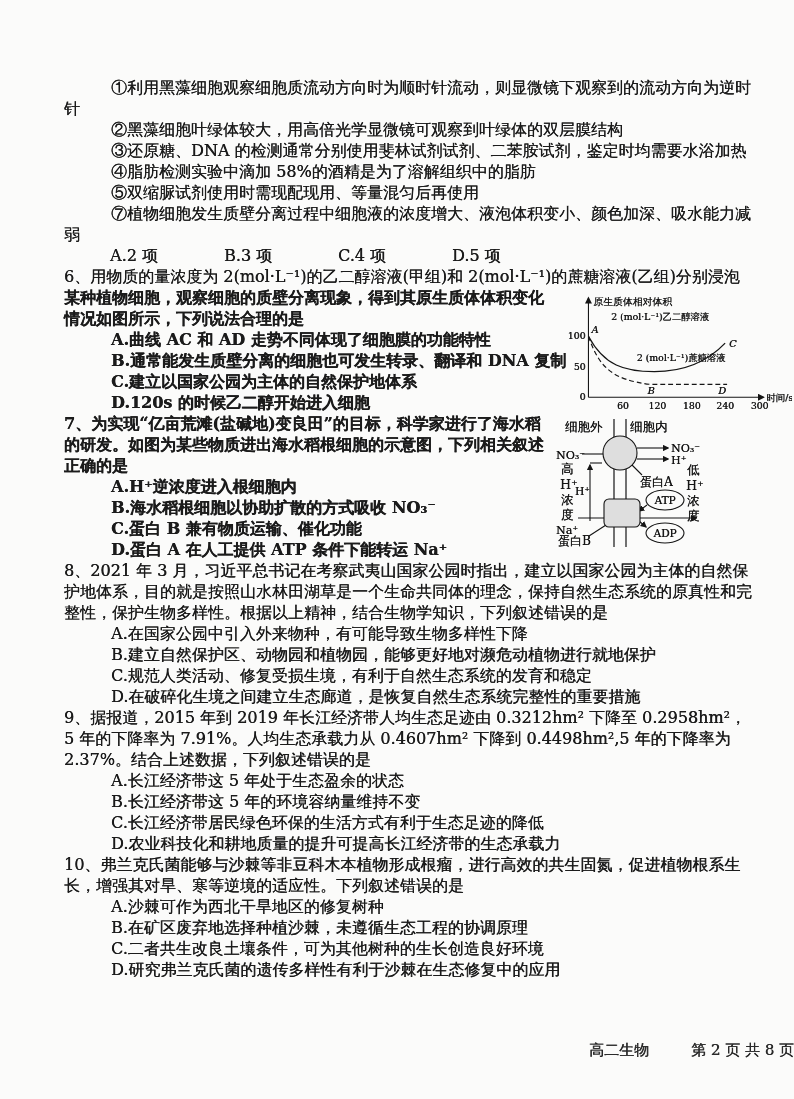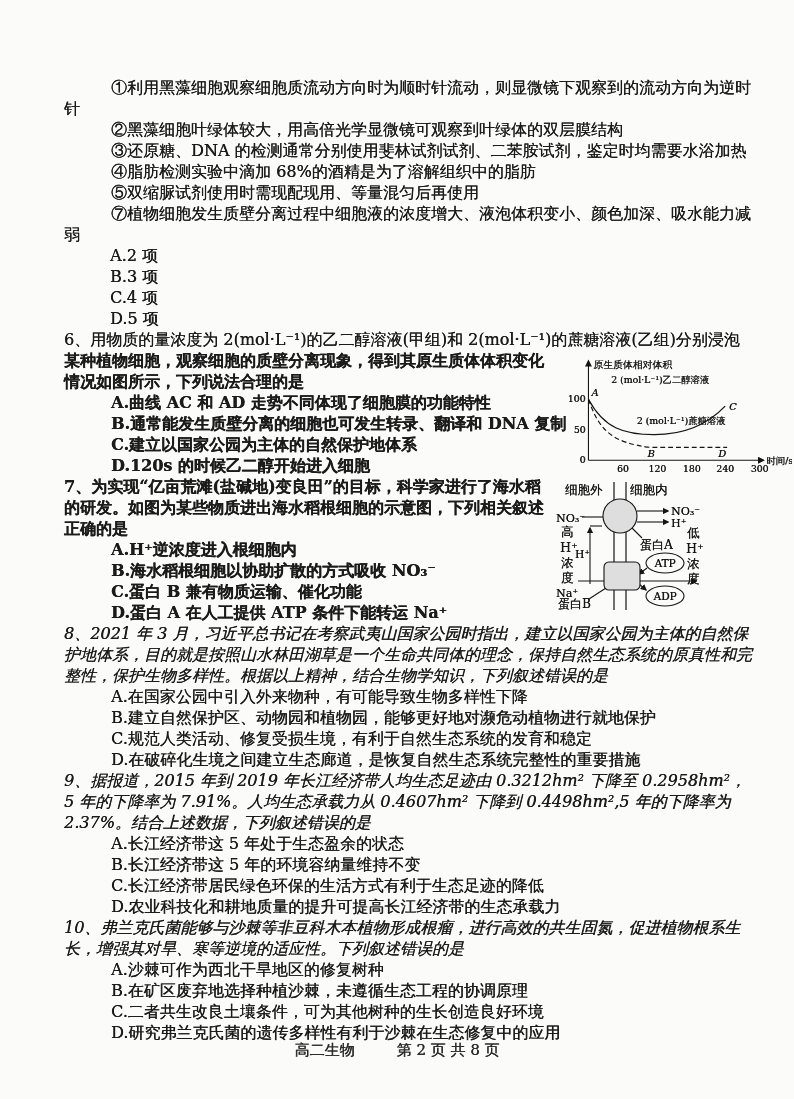--- a/index.html
+++ b/index.html
@@ -6,48 +6,48 @@
   html,body { background:#e8e8e8; }
   .page {
     position:relative; width:794px; height:1099px; margin:0 auto;
     background:#fbfbfa; color:#1b1b1b; overflow:hidden;
     font-family:"DejaVu Serif","Liberation Serif",serif;
     font-size:16px; line-height:21px;
   }
   .content { position:absolute; left:64px; top:77px; width:728px; }
   .text-block { width:692px; }
   .item { text-indent:47px; width:692px; }
-  .opt-row { display:flex; margin-left:46px; width:646px;flex-direction:column; }
+  .opt-row { display:flex; margin-left:46px; width:646px; }
   .opt-row .opt { width:114px; }
   .opt-line { padding-left:47px; width:692px; }
-  .stem { width:692px;font-style:italic; }
+  .stem { width:692px; }
   .q-row { display:flex; align-items:flex-start; width:728px; }
   .col-left { width:492px;font-weight:bold; }
   .fig { width:236px; }
   .fig svg { display:block; }
   svg text { fill:#151515; }
   .footer {
     position:absolute; left:0; top:1040px; width:100%;
-    text-align:center; font-size:15px; color:#2a2a2a;
+    text-align:right; font-size:15px; color:#2a2a2a;
   }
   .footer .course { margin-right:42px; }
   
   .content, .footer { text-shadow:0.35px 0 0 currentColor; }
 </style>
 </head>
 <body>
 
 <div class="page">
   <div class="content">
 
     <div>
       <p class="item">①利用黑藻细胞观察细胞质流动方向时为顺时针流动，则显微镜下观察到的流动方向为逆时针</p>
       <p class="item">②黑藻细胞叶绿体较大，用高倍光学显微镜可观察到叶绿体的双层膜结构</p>
       <p class="item">③还原糖、DNA 的检测通常分别使用斐林试剂试剂、二苯胺试剂，鉴定时均需要水浴加热</p>
-      <p class="item">④脂肪检测实验中滴加 68%的酒精是为了溶解组织中的脂肪</p>
+      <p class="item">④脂肪检测实验中滴加 58%的酒精是为了溶解组织中的脂肪</p>
       <p class="item">⑤双缩脲试剂使用时需现配现用、等量混匀后再使用</p>
       <p class="item">⑦植物细胞发生质壁分离过程中细胞液的浓度增大、液泡体积变小、颜色加深、吸水能力减弱</p>
       <div class="opt-row">
         <span class="opt">A.2 项</span>
         <span class="opt">B.3 项</span>
         <span class="opt">C.4 项</span>
         <span class="opt">D.5 项</span>
       </div>
     </div>
 

